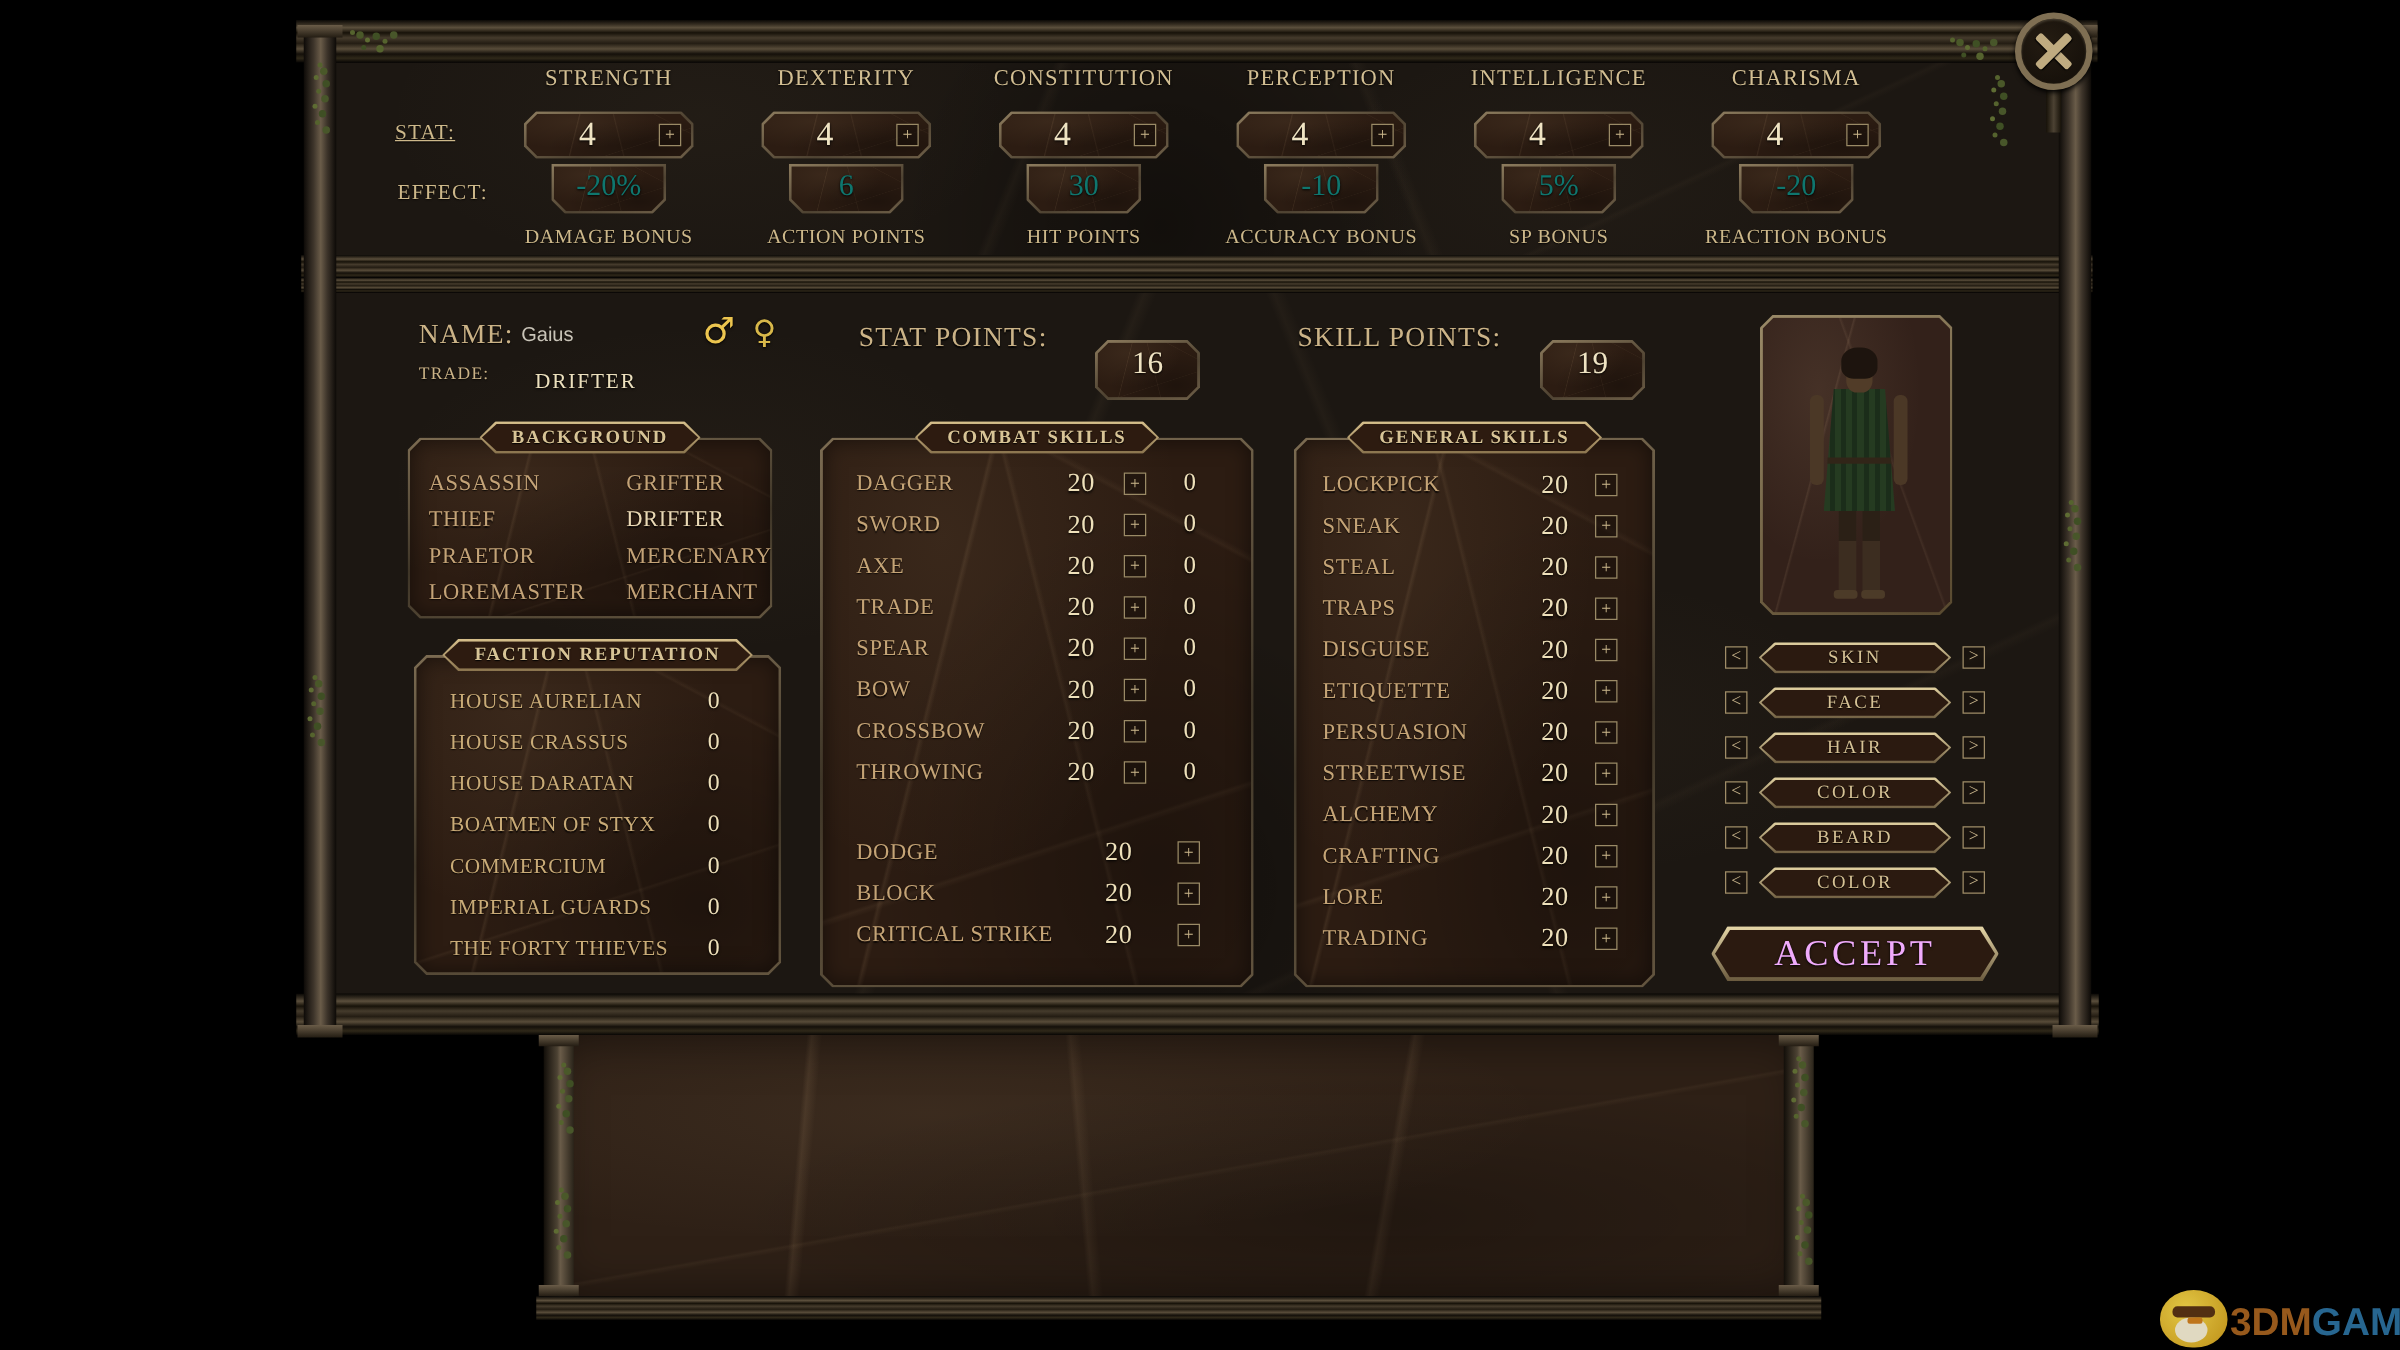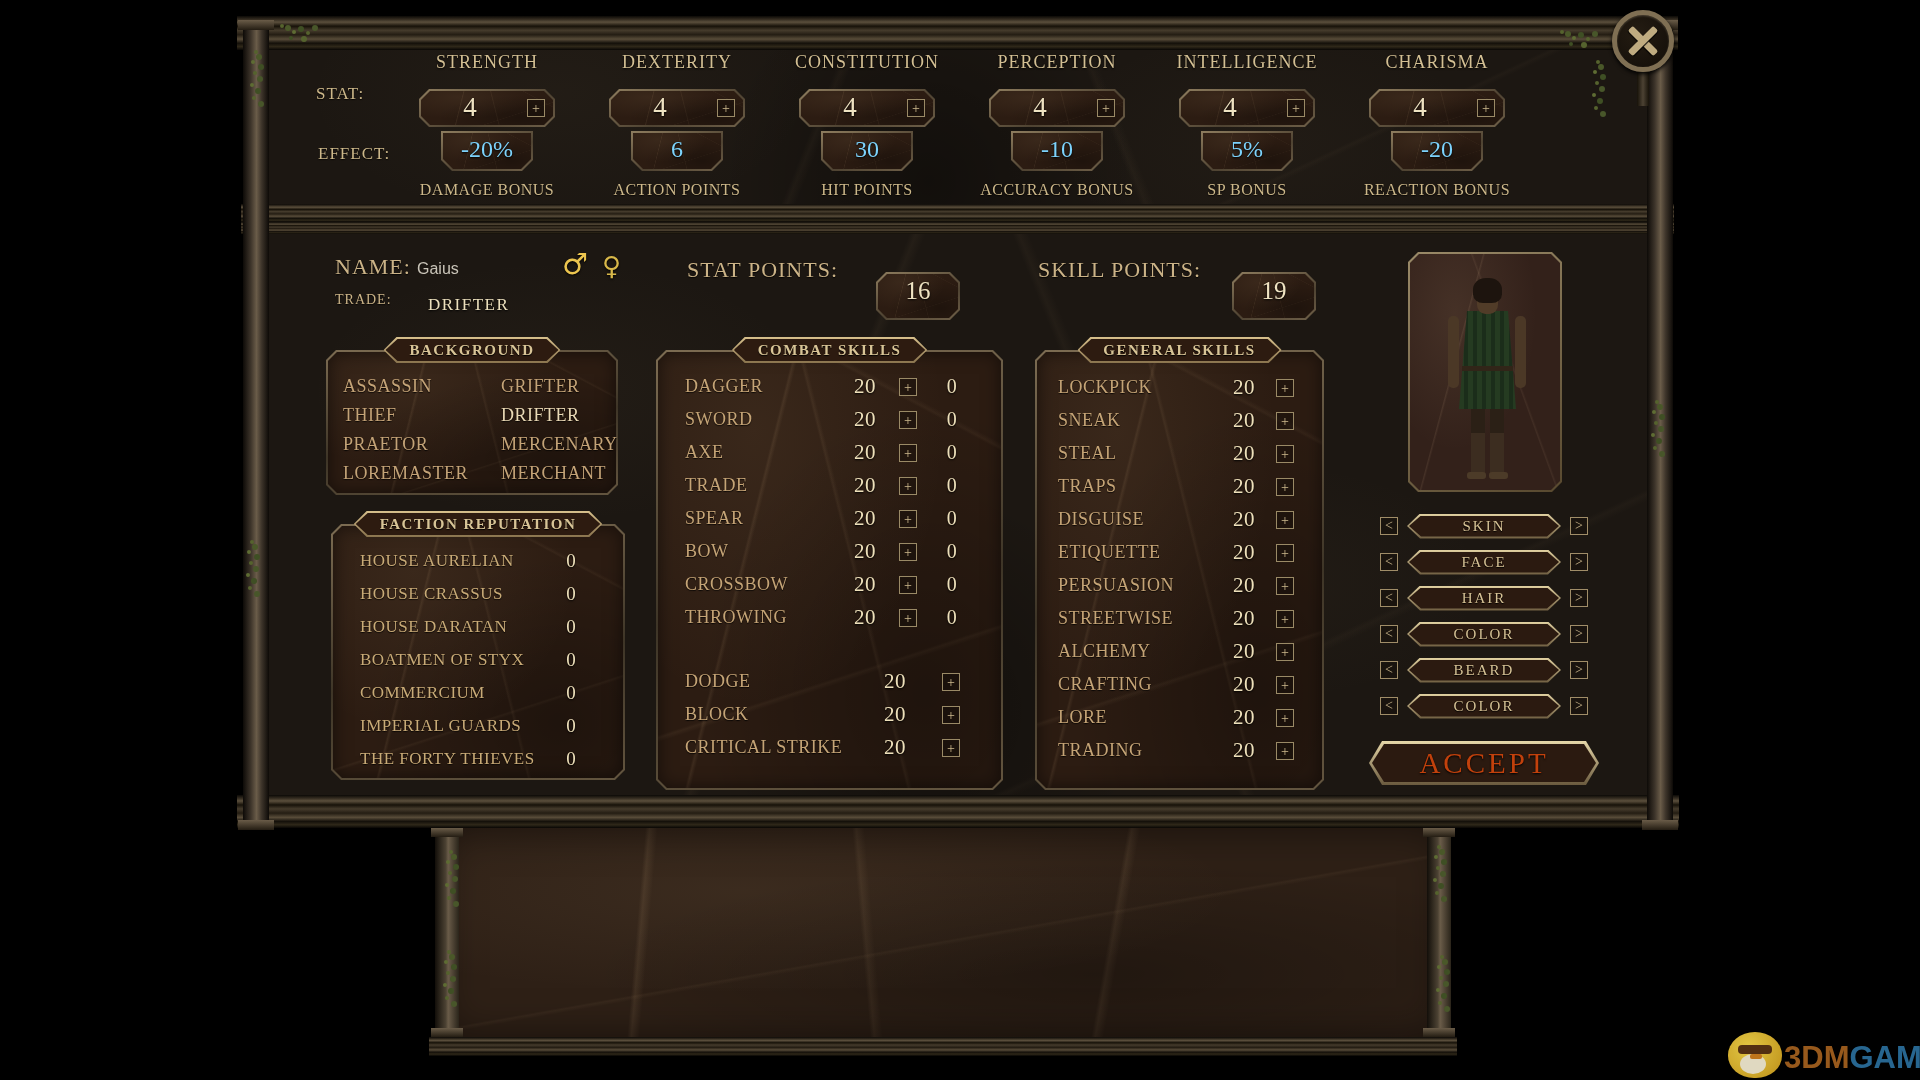--- a/index.html
+++ b/index.html
@@ -71,21 +71,21 @@
   .stat-label { height:22px; font-size:18px; letter-spacing:1px; color:#d3bf93;
                 text-shadow:0 1px 2px rgba(0,0,0,.9); }
   .box { position:relative; }
   .box .frame { position:absolute; inset:0; background:linear-gradient(160deg,#8d7c5e,#4f4332 60%,#6e5f48); }
   .box .inner { position:absolute; inset:2px; }
   .stat-box { width:136px; height:38px; margin:15px auto 0; }
   .stat-box .val { position:absolute; left:0; right:34px; top:0; line-height:36px;
                    font-size:27px; color:#efe3c2; text-shadow:0 1px 2px #000; }
   .effect-box { width:92px; height:40px; margin:4px auto 0; }
   .effect-box .val { position:absolute; inset:0; line-height:36px; font-size:24px;
-                     color:#7dd3fc; text-shadow:0 1px 2px #000; }
+                     color:#0f766e; text-shadow:0 1px 2px #000; }
   .bonus-label { margin-top:10px; font-size:16px; letter-spacing:.5px; color:#cdb88a;
                  text-shadow:0 1px 1px rgba(0,0,0,.8); }
   .plus { position:absolute; width:18px; height:18px; border:1px solid #9a8a66; background:rgba(20,14,8,.45);
           color:#cdb98d; font-size:14px; line-height:15px; text-align:center; cursor:pointer;
           font-family:"Liberation Serif",serif; padding:0; }
   .stat-box .plus { right:10px; top:10px; }
 
   
   .close-btn { position:absolute; left:1612px; top:10px; width:62px; height:62px; border-radius:50%;
     border:5px solid #7f6f53; background:radial-gradient(circle at 40% 35%,#241c12,#120d08);
@@ -184,21 +184,21 @@
   .app-banner { position:relative; flex:1; height:25px; margin:0 9px; }
   .app-banner .b-frame { position:absolute; inset:0; background:linear-gradient(180deg,#e0d0a0,#6f5e41); }
   .app-banner .b-inner { position:absolute; inset:2px; background:#2b1a10; }
   .app-banner .b-text { position:relative; display:block; line-height:25px; text-align:center;
     font-size:15px; letter-spacing:2px; color:#d6c295; text-shadow:0 1px 1px #000; }
   .accept-btn { position:absolute; left:1122px; top:519px; width:230px; height:44px; background:none;
     border:none; cursor:pointer; padding:0; }
   .accept-btn .b-frame { position:absolute; inset:0; background:linear-gradient(180deg,#e6d7a8,#6a5a3e); }
   .accept-btn .b-inner { position:absolute; inset:3px; background:#2b1a10; }
   .accept-btn .b-text { position:relative; display:block; line-height:40px; text-align:center;
-    font-size:29px; letter-spacing:3px; color:#c2410c; font-family:"Liberation Serif",serif;
+    font-size:29px; letter-spacing:3px; color:#f0abfc; font-family:"Liberation Serif",serif;
     text-shadow:0 1px 2px #000; }
 
   
   .bottom-cornice { left:237px; top:795px; width:1442px; height:33px; }
   .pedestal { position:absolute; left:441px; top:828px; width:1004px; height:209px;
     box-shadow:inset 0 0 40px rgba(0,0,0,.5); }
   .ped-col { position:absolute; top:0; width:24px; height:100%;
     background:linear-gradient(90deg,#120e09,#4c4233 45%,#6a5c49 55%,#2a241a); }
   .ped-col::before,.ped-col::after { content:""; position:absolute; left:-4px; right:-4px; height:9px;
     background:linear-gradient(180deg,#6a5c48,#241d13); }
@@ -222,21 +222,21 @@
 </style>
 </head>
 <body>
 
 <div id="stage">
 
   <section class="top-panel">
     <div class="interior tex-dark"></div>
     <div class="molding" style="left:-10px;right:-10px;top:0;height:34px;"></div>
     <div class="molding" style="left:-6px;right:-6px;bottom:0;height:18px;"></div>
-    <span class="row-label" style="left:69px;top:68px;">STAT:</span>
+    <span class="row-label" style="left:69px;top:80px;text-decoration:underline;">STAT:</span>
     <span class="row-label" style="left:71px;top:128px;">EFFECT:</span>
 
     <div class="stats-row">
       <div class="stat-col">
         <div class="stat-label">STRENGTH</div>
         <div class="box stat-box">
           <div class="frame oct"></div>
             <div class="inner oct-i tex-maroon"></div>
           <span class="val">4</span>
           <button class="plus"><span>+</span></button>

